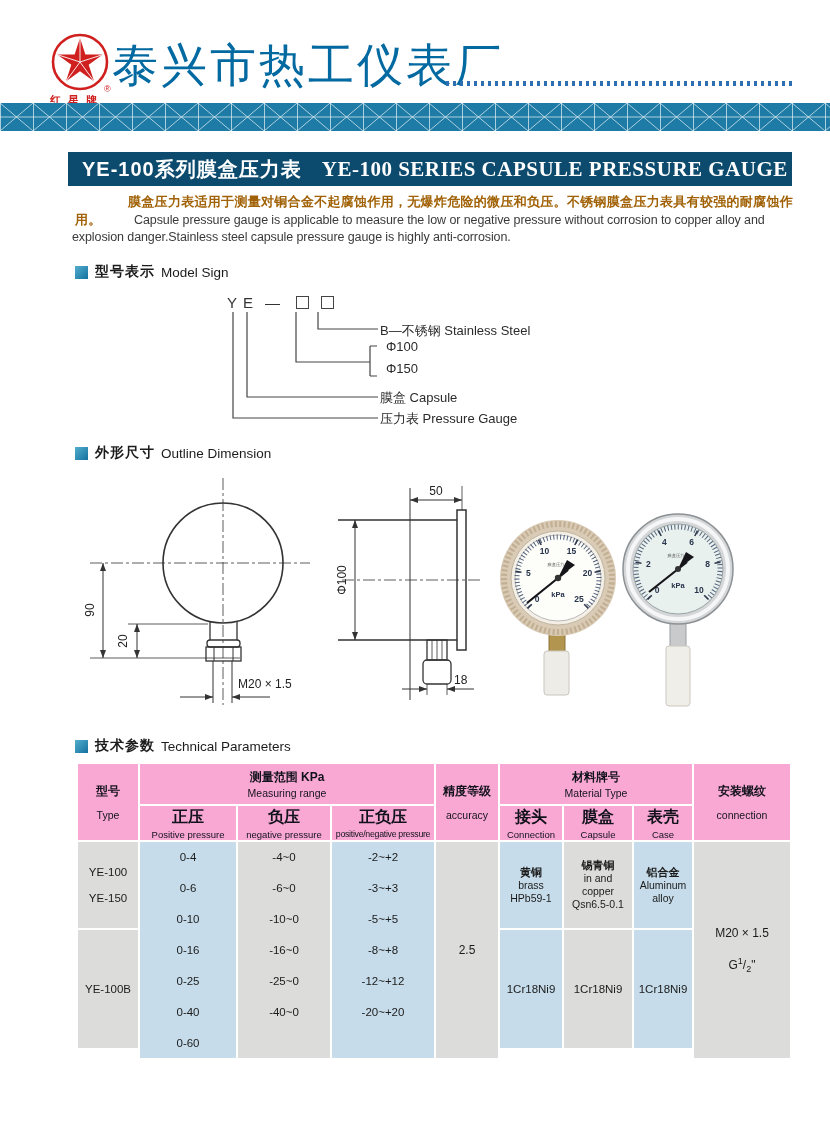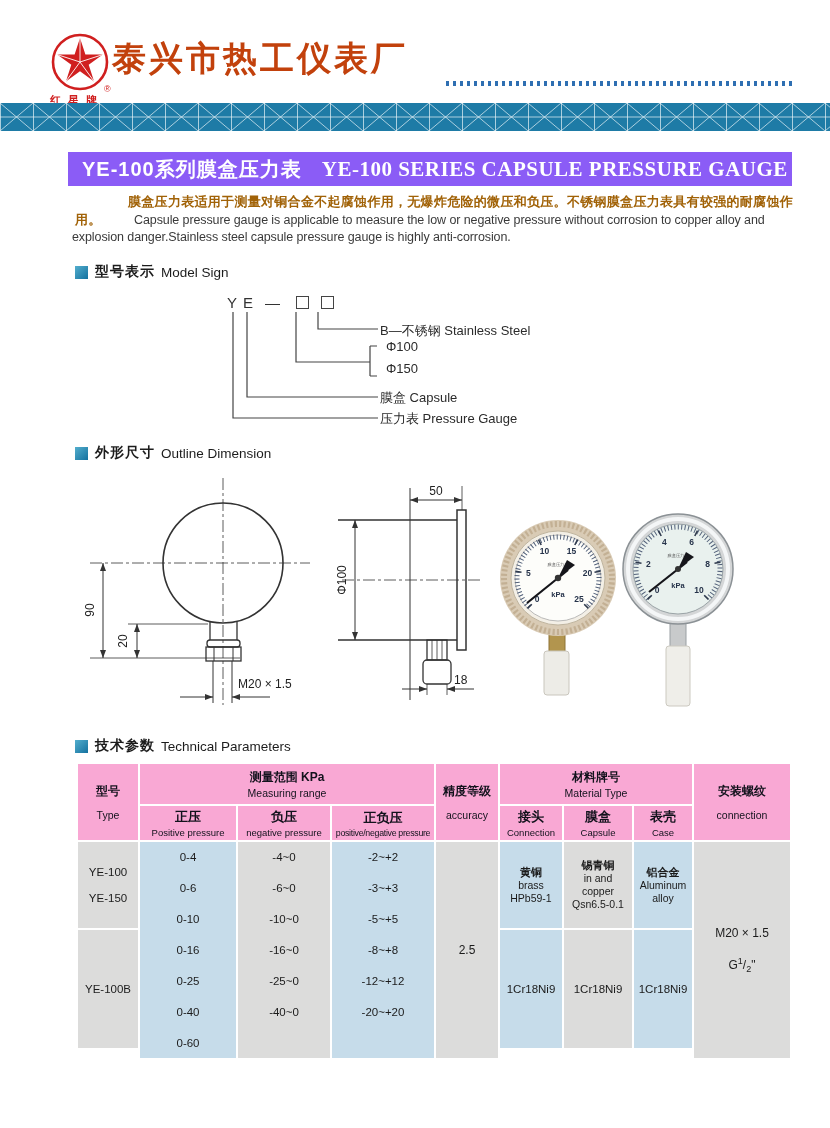--- a/index.html
+++ b/index.html
@@ -2,27 +2,27 @@
 <html><head>
 <meta charset="utf-8">
 <style>
   html,body{margin:0;padding:0;background:#888;}
   .page{position:relative;width:830px;height:1128px;background:#fff;margin:0 auto;
         font-family:"Liberation Sans",sans-serif;overflow:hidden;color:#222;}
   .abs{position:absolute;}
   
   .brand{position:absolute;left:50px;top:93px;color:#d01f1f;font-weight:bold;
          font-size:11px;letter-spacing:7px;}
-  .company{position:absolute;left:112px;top:40px;font-size:34px;font-weight:bold;
-           color:#c2410c;letter-spacing:3px;line-height:1.1;}
+  .company{position:absolute;left:112px;top:40px;font-size:46px;font-weight:normal;
+           color:#0369a1;letter-spacing:3px;line-height:1.1;}
   .dots{position:absolute;left:446px;top:81px;width:346px;height:5px;
         background:repeating-linear-gradient(90deg,#2e6fb2 0 3px,transparent 3px 7px);}
   
   .titlebar{position:absolute;left:68px;top:152px;width:724px;height:34px;
-            background:#8b5cf6;display:flex;align-items:center;padding-left:14px;
+            background:#0c4a6e;display:flex;align-items:center;padding-left:14px;
             box-sizing:border-box;gap:20px;}
   .title-zh{color:#fff;font-size:20px;font-weight:bold;letter-spacing:1px;}
   .title-en{color:#fff;font-size:21px;font-weight:bold;
             font-family:"Liberation Serif",serif;letter-spacing:0.5px;}
   
   .intro-zh{position:absolute;left:75px;top:193px;width:718px;font-size:13px;
             font-weight:bold;color:#a16207;text-indent:53px;letter-spacing:0.3px;}
   .intro-en{position:absolute;left:72px;top:212px;width:730px;font-size:12.5px;
             color:#3a3a3a;line-height:16.5px;text-indent:62px;letter-spacing:-0.1px;}
   
@@ -43,21 +43,21 @@
   .tcol{display:flex;flex-direction:column;}
   .tgroup{display:flex;flex-direction:column;}
   .leafrow{display:flex;gap:2px;margin-top:2px;}
   .th{background:#f9a8d4;color:#12121c;display:flex;flex-direction:column;
       align-items:center;justify-content:center;text-align:center;}
   .thfull{height:76px;gap:9px;margin-bottom:2px;}
   .thgroup{height:40px;gap:1px;}
   .thsub{height:34px;gap:1px;}
   .th .zh{font-size:12px;font-weight:bold;}
   .th .en{font-size:10.5px;}
-  .thsub .zh{font-size:13px;font-weight:bold;}
+  .thsub .zh{font-size:16px;font-weight:bold;}
   .thsub .en{font-size:9.5px;}
   .thsub .en.small{font-size:8.8px;letter-spacing:-0.3px;}
   .band{height:216px;box-sizing:border-box;}
   .blue{background:#c6dcea;}
   .gray{background:#dcdcdb;}
   .rows{display:flex;flex-direction:column;}
   .rows .cell{flex:1;display:flex;align-items:center;justify-content:center;
               font-size:11.5px;color:#1b1b1b;}
   .split-top{height:86px;margin-bottom:2px;display:flex;flex-direction:column;
              align-items:center;justify-content:center;text-align:center;}

